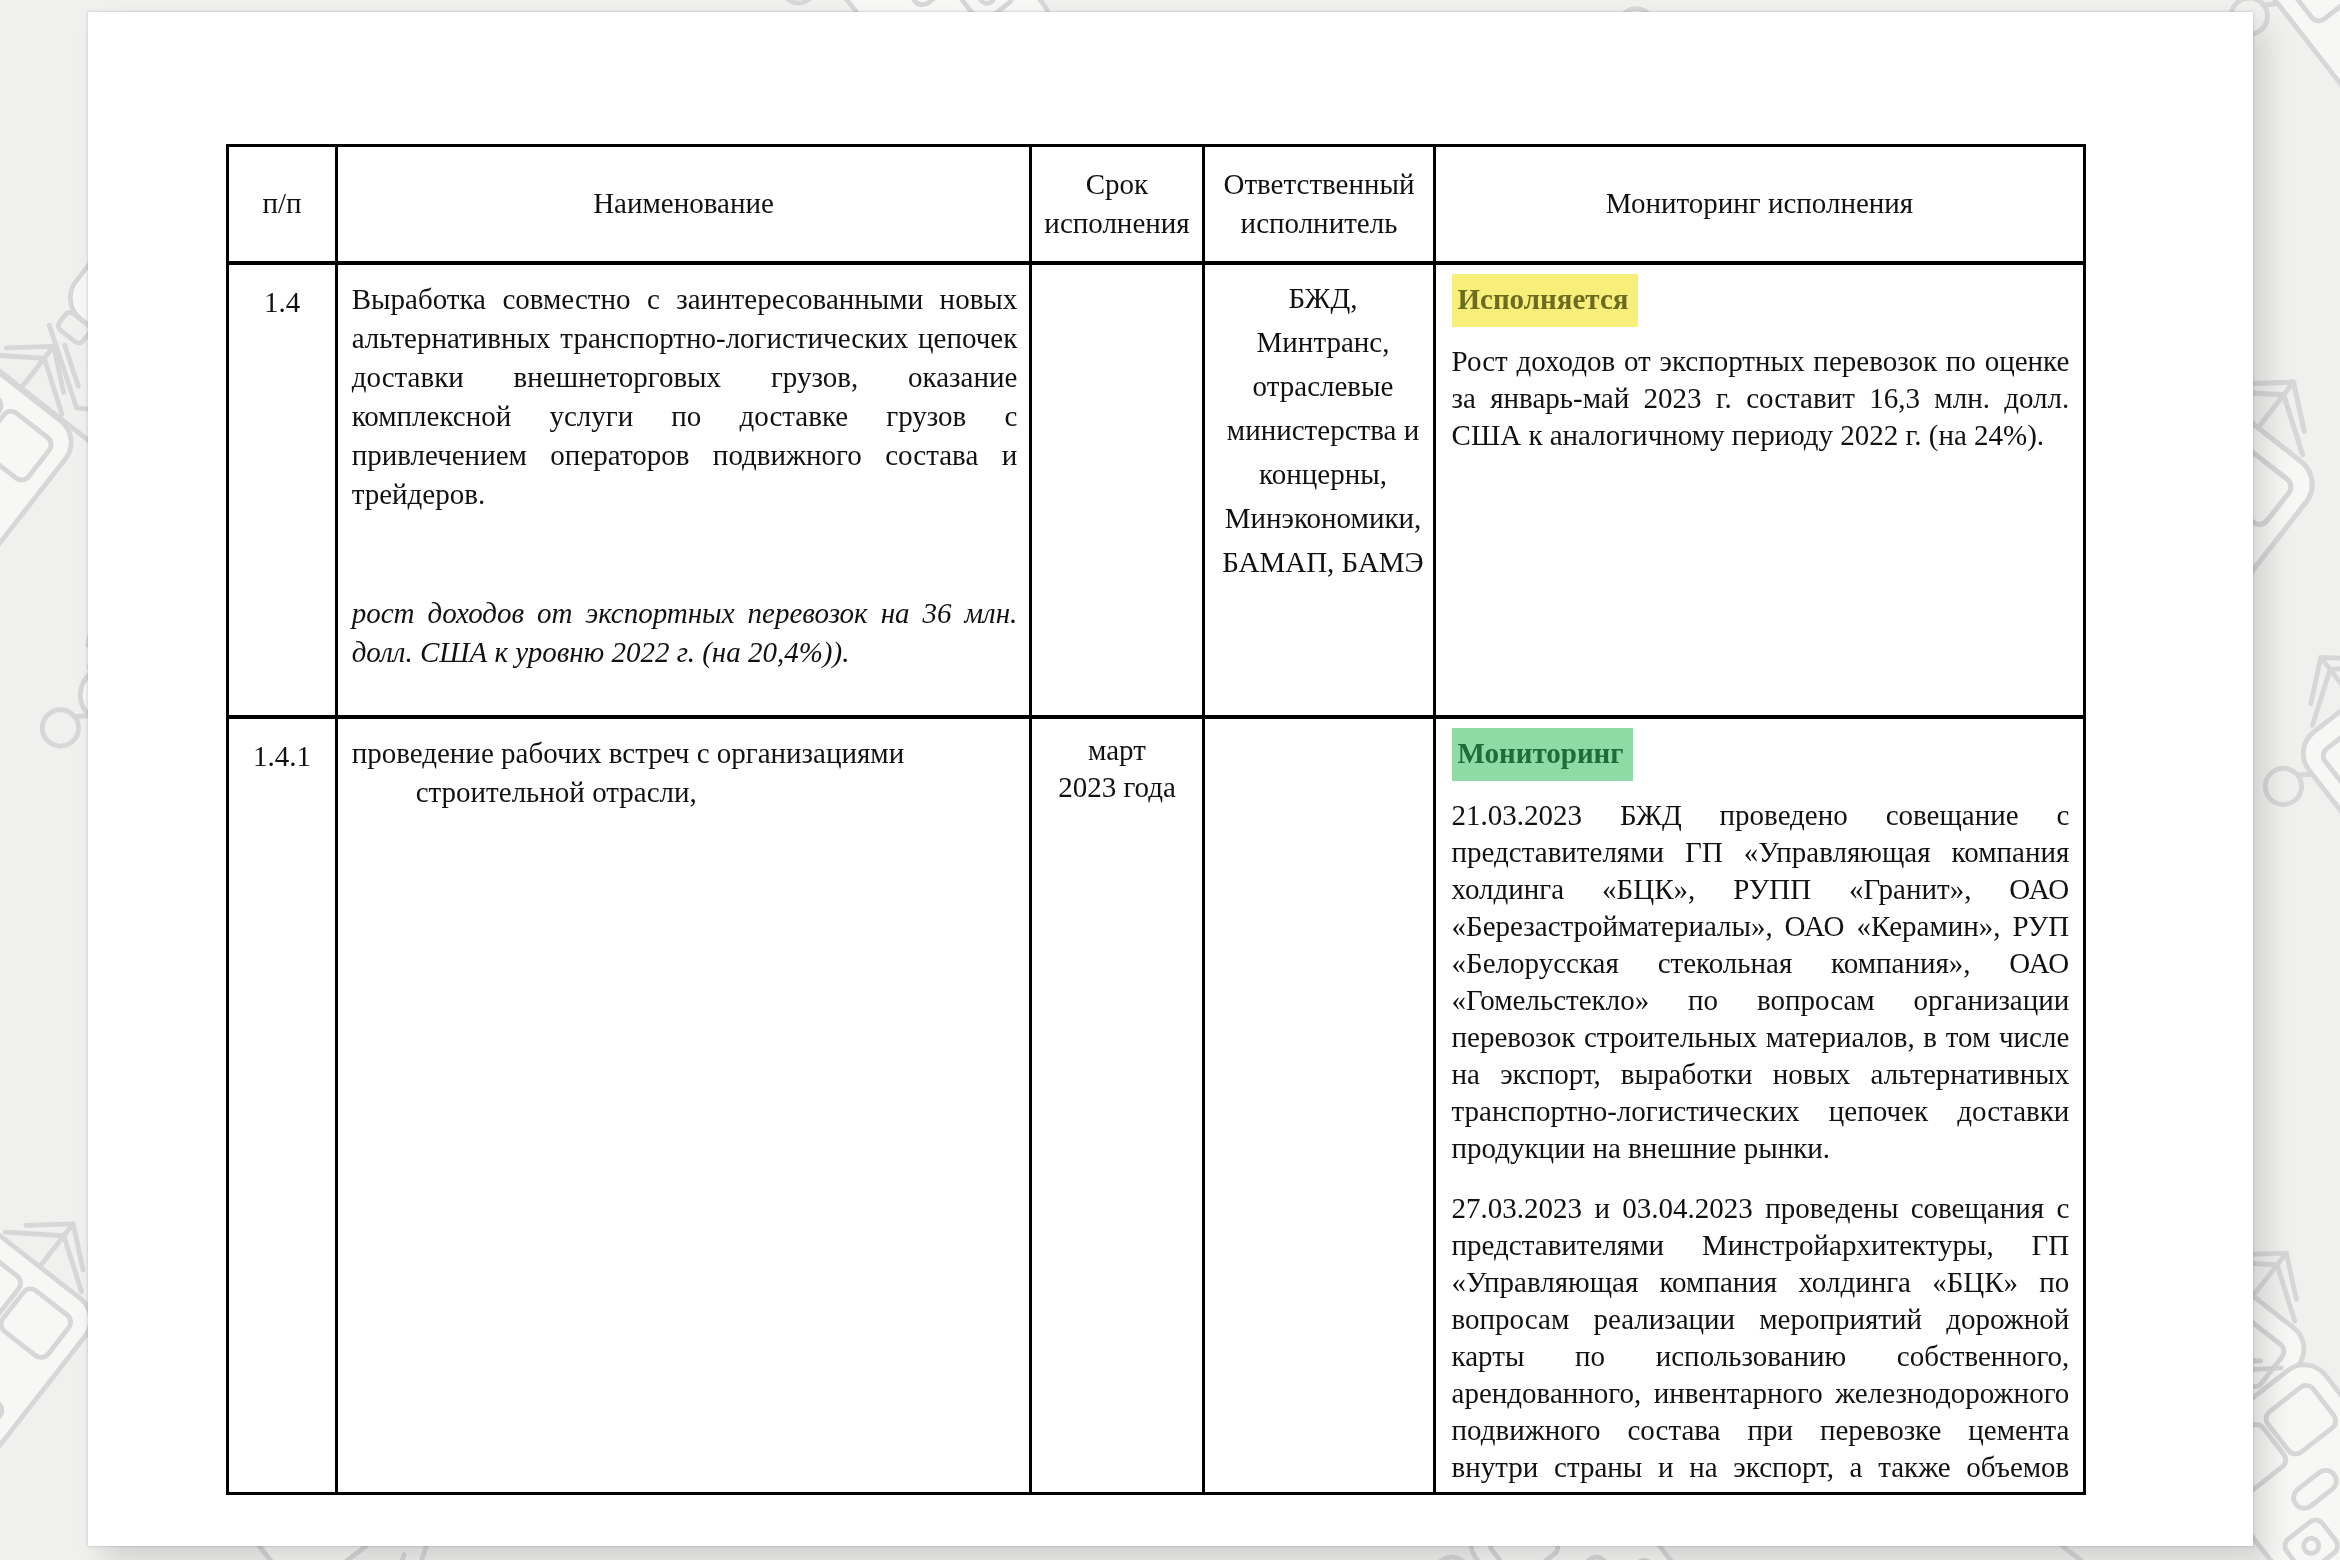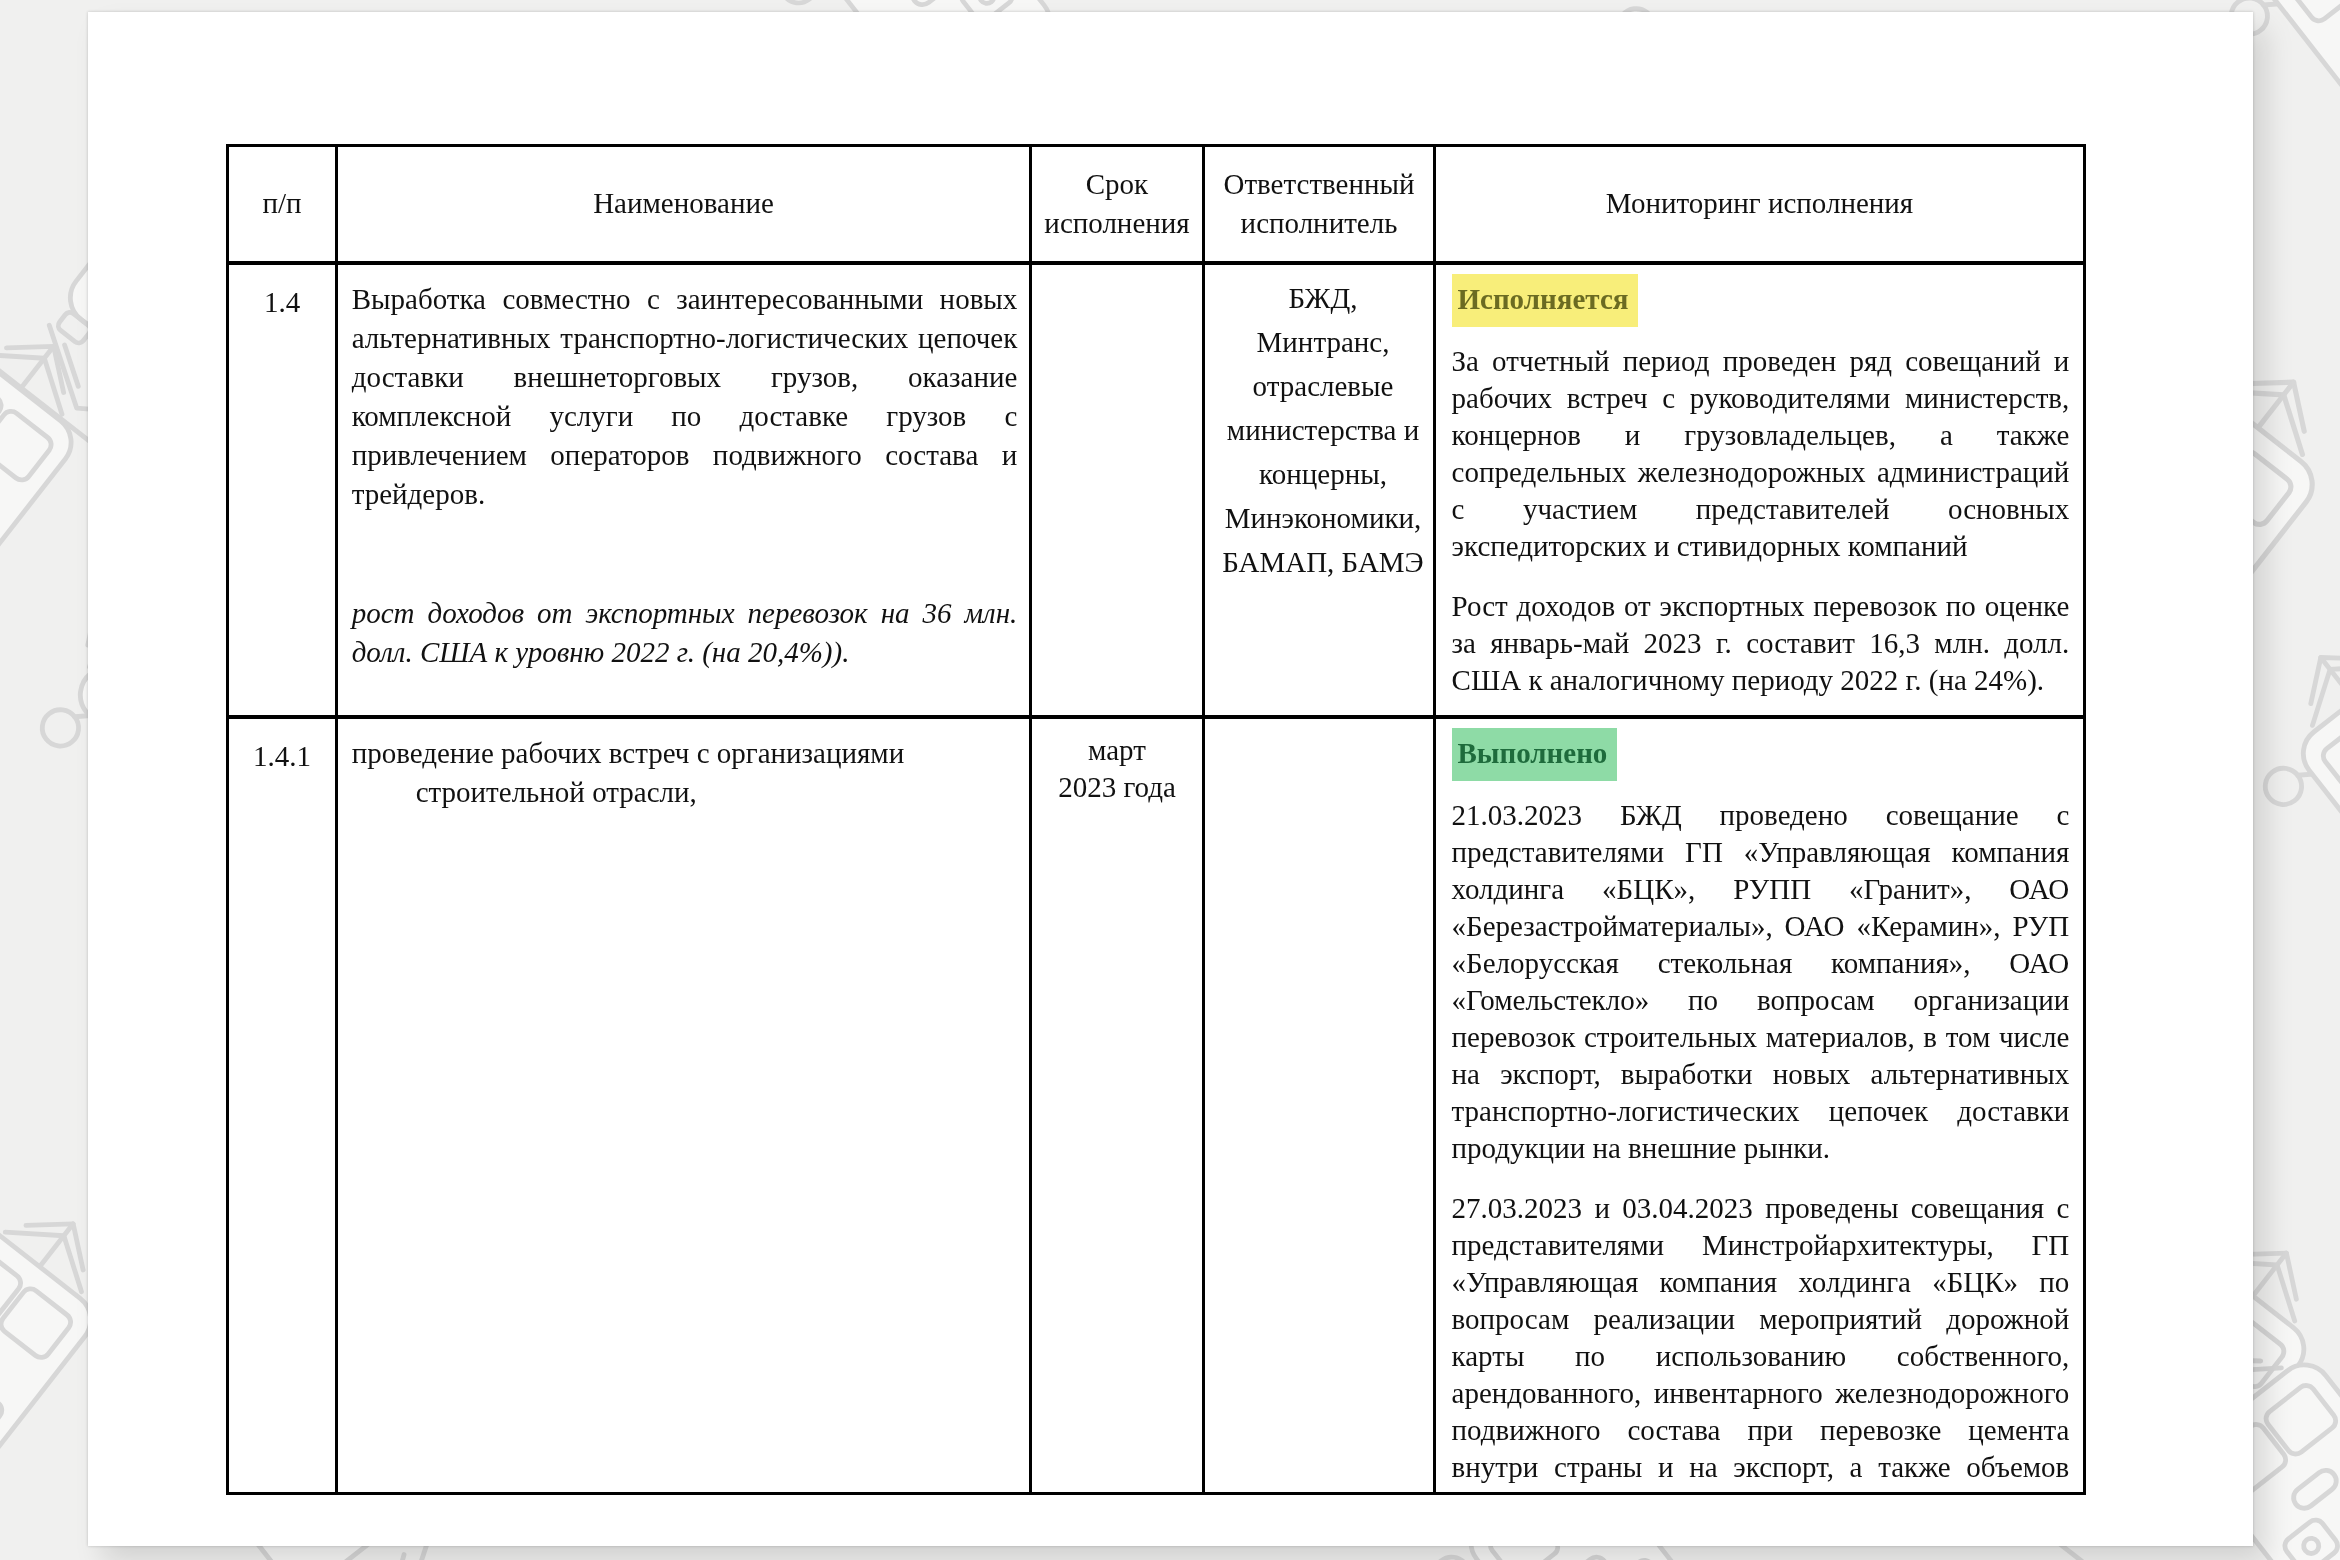--- a/index.html
+++ b/index.html
@@ -114,33 +114,32 @@
     <div class="cell row1 c-term"></div>
     <div class="cell row1 c-resp">БЖД,
 Минтранс,
 отраслевые
 министерства и
 концерны,
 Минэкономики,
 БАМАП, БАМЭ</div>
     <div class="cell row1 last-col c-mon">
       <div class="status-line"><span class="status status-exec">Исполняется</span></div>
-      <p class="mon-p">За отчетный период проведен ряд совещаний и рабочих встреч с руководителями министерств, концернов и грузовладельцев, а также сопредельных железнодорожных администраций с участием представителей основных экспедиторских и стивидорных компаний</p>
       <p class="mon-p">Рост доходов от экспортных перевозок по оценке за январь-май 2023 г. составит 16,3 млн. долл. США к аналогичному периоду 2022 г. (на 24%).</p>
     </div>
 
     <div class="cell last-row c-num">1.4.1</div>
     <div class="cell last-row c-name">
       <div style="text-align:left;">проведение рабочих встреч с организациями</div>
       <div class="name-indent">строительной отрасли,</div>
     </div>
     <div class="cell last-row c-term">март
 2023 года</div>
     <div class="cell last-row c-resp"></div>
     <div class="cell last-row last-col c-mon">
-      <div class="status-line"><span class="status status-done">Выполнено</span></div>
+      <div class="status-line"><span class="status status-done">Мониторинг</span></div>
       <p class="mon-p">21.03.2023 БЖД проведено совещание с представителями ГП «Управляющая компания холдинга «БЦК», РУПП «Гранит», ОАО «Березастройматериалы», ОАО «Керамин», РУП «Белорусская стекольная компания», ОАО «Гомельстекло» по вопросам организации перевозок строительных материалов, в том числе на экспорт, выработки новых альтернативных транспортно-логистических цепочек доставки продукции на внешние рынки.</p>
       <p class="mon-p">27.03.2023 и 03.04.2023 проведены совещания с представителями Минстройархитектуры, ГП «Управляющая компания холдинга «БЦК» по вопросам реализации мероприятий дорожной карты по использованию собственного, арендованного, инвентарного железнодорожного подвижного состава при перевозке цемента внутри страны и на экспорт, а также объемов перевозок в 2023 году.</p>
     </div>
 
   </div>
 </div>
 
 
 </body></html>

